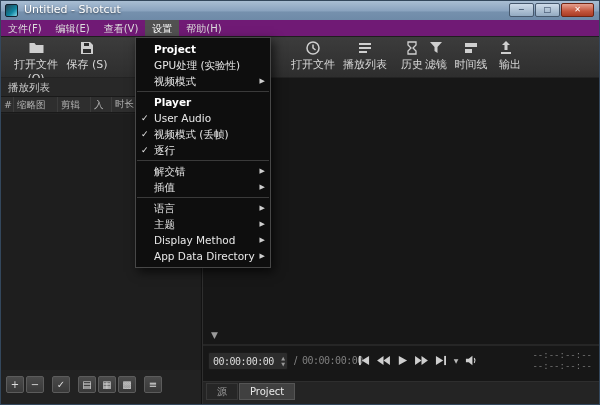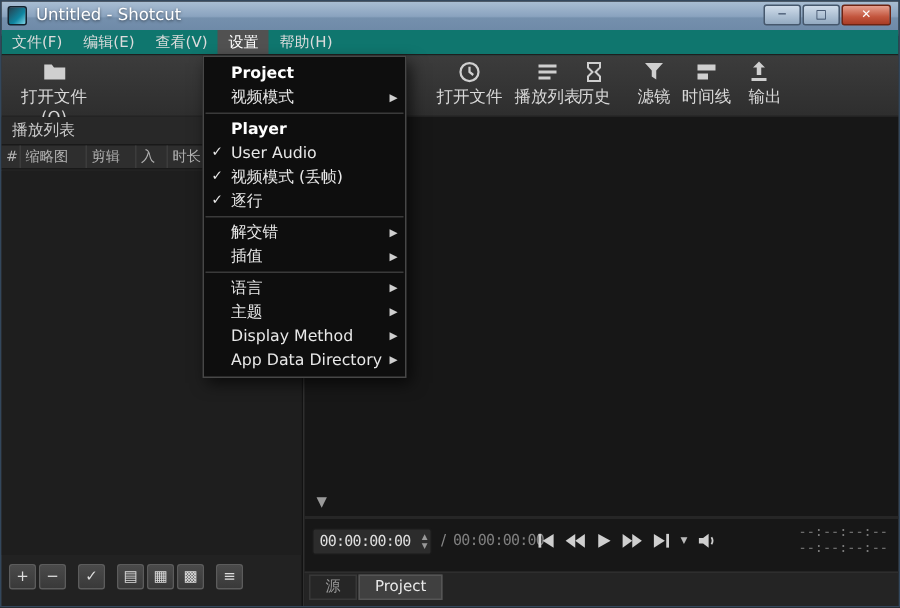--- a/index.html
+++ b/index.html
@@ -17,21 +17,21 @@
   .title-text { position:absolute; left:23px; top:0; line-height:18px; font-size:11px;
     color:#fff; text-shadow:0 1px 2px rgba(0,0,0,.55); }
   .winbtns { position:absolute; right:5px; top:2px; display:flex; }
   .winbtn { width:25px; height:14px; margin-left:1px; border:1px solid #46586d; border-radius:2px;
     background:linear-gradient(#cfdcea,#93aac1); color:#223550; font-size:8px; line-height:12px;
     text-align:center; cursor:default; }
   .winbtn.close { width:33px; background:linear-gradient(#e6a08f,#c3553d 60%,#a93c25);
     color:#fff; border-color:#6e2413; }
 
   
-  .menubar { position:absolute; left:0; top:19px; right:0; height:17px; background:#0f766e;
+  .menubar { position:absolute; left:0; top:19px; right:0; height:17px; background:#701a75;
     border-bottom:1px solid #1e1e1e; display:flex; }
   .mi { padding:0 7px; line-height:17px; font-size:10px; color:#dcdcdc; }
   .mi.active { background:#515151; color:#ffffff; }
 
   
   .toolbar { position:absolute; left:0; top:36px; right:0; height:41px;
     background:linear-gradient(#3c3c3c,#2e2e2e); border-bottom:1px solid #232323; }
   .tbi { position:absolute; top:3px; text-align:center; color:#d8d8d8; font-size:11px; }
   .tbi svg { display:block; margin:0 auto 1px auto; }
 
@@ -113,36 +113,44 @@
     <div class="mi">帮助(H)</div>
   </div>
 
   <div class="toolbar">
     <div class="tbi" style="left:6px;width:58px;">
       <svg width="17" height="16" viewBox="0 0 16 16">
           <path class="fg" d="M1 3h5l1.5 2H15v8H1z"></path>
         </svg>
       <span>打开文件 (O)</span>
     </div>
+    <div class="tbi" style="left:64px;width:44px;">
+      <svg width="16" height="16" viewBox="0 0 16 16">
+          <path class="fg" d="M2 2h9l3 3v9H2z"></path>
+          <rect x="4" y="9" width="8" height="4" fill="#2e2e2e"></rect>
+          <rect x="5" y="3" width="5" height="3" fill="#2e2e2e"></rect>
+        </svg>
+      <span>保存 (S)</span>
+    </div>
     <div class="tbi" style="left:288px;width:48px;">
       <svg width="16" height="16" viewBox="0 0 16 16">
           <circle class="st" cx="8" cy="8" r="6" stroke-width="1.5"></circle>
           <path class="st" d="M8 4.5V8l2.5 2" stroke-width="1.5"></path>
         </svg>
       <span>打开文件</span>
     </div>
     <div class="tbi" style="left:340px;width:48px;">
       <svg width="16" height="16" viewBox="0 0 16 16">
           <rect class="fg" x="2" y="3" width="12" height="2"></rect>
           <rect class="fg" x="2" y="7" width="12" height="2"></rect>
           <rect class="fg" x="2" y="11" width="8" height="2"></rect>
         </svg>
       <span>播放列表</span>
     </div>
-    <div class="tbi" style="left:380px;width:30px;">
+    <div class="tbi" style="left:396px;width:30px;">
       <svg width="16" height="16" viewBox="0 0 16 16">
           <path class="st" d="M4 2h8v3l-3 3 3 3v3H4v-3l3-3-3-3z" stroke-width="1.3"></path>
         </svg>
       <span>历史</span>
     </div>
     <div class="tbi" style="left:420px;width:30px;">
       <svg width="16" height="16" viewBox="0 0 16 16">
           <path class="fg" d="M2 2h12l-4.5 5v6l-3-2V7z"></path>
         </svg>
       <span>滤镜</span>
@@ -163,21 +171,21 @@
     </div>
   </div>
 
   <div class="playlist">
     <div class="pl-title">播放列表</div>
     <div class="pl-cols">
       <div class="pl-col" style="width:13px;">#</div>
       <div class="pl-col" style="width:44px;">缩略图</div>
       <div class="pl-col" style="width:33px;">剪辑</div>
       <div class="pl-col" style="width:21px;">入</div>
-      <div class="pl-col" style="width:31px;">时长</div>
+      <div class="pl-col" style="width:31px;font-family:Liberation Serif, serif;">时长</div>
       <div class="pl-col" style="width:38px;border-right:none;">开始</div>
     </div>
     <div class="pl-body"></div>
     <div class="pl-toolbar">
       <div class="plbtn">+</div>
       <div class="plbtn">−</div>
       <div class="plbtn gap">✓</div>
       <div class="plbtn gap">▤</div>
       <div class="plbtn">▦</div>
       <div class="plbtn">▩</div>
@@ -253,20 +261,25 @@
       <div class="tab active">Project</div>
     </div>
   </div>
 
   <div class="popup">
     <div class="mrow header">
       <span class="lbl">Project</span>
     </div>
     <div class="mrow">
       <span class="chk"></span>
+      <span>GPU处理 (实验性)</span>
+      <span class="arr"></span>
+    </div>
+    <div class="mrow">
+      <span class="chk"></span>
       <span>视频模式</span>
       <span class="arr">▶</span>
     </div>
     <div class="msep"></div>
     <div class="mrow header">
       <span class="lbl">Player</span>
     </div>
     <div class="mrow">
       <span class="chk">✓</span>
       <span>User Audio</span>

